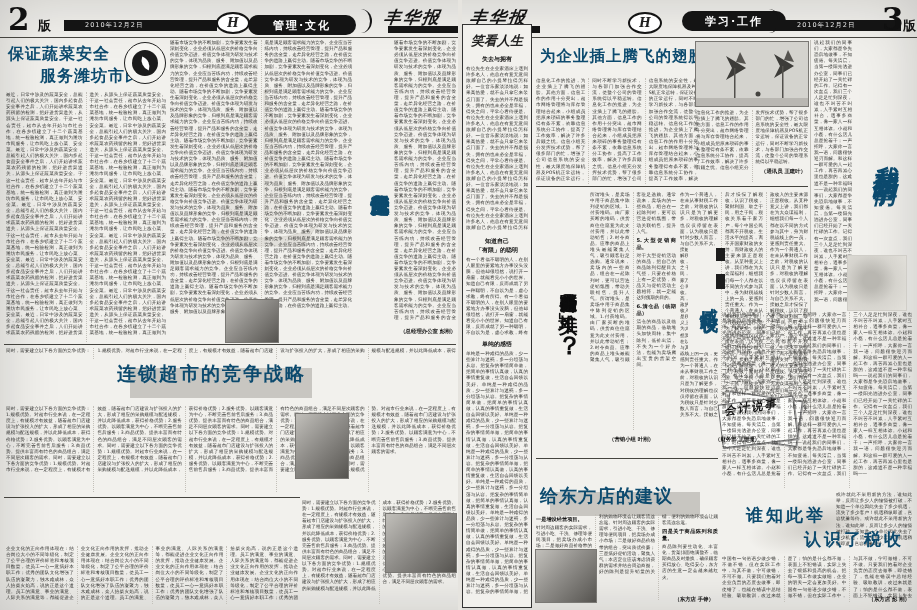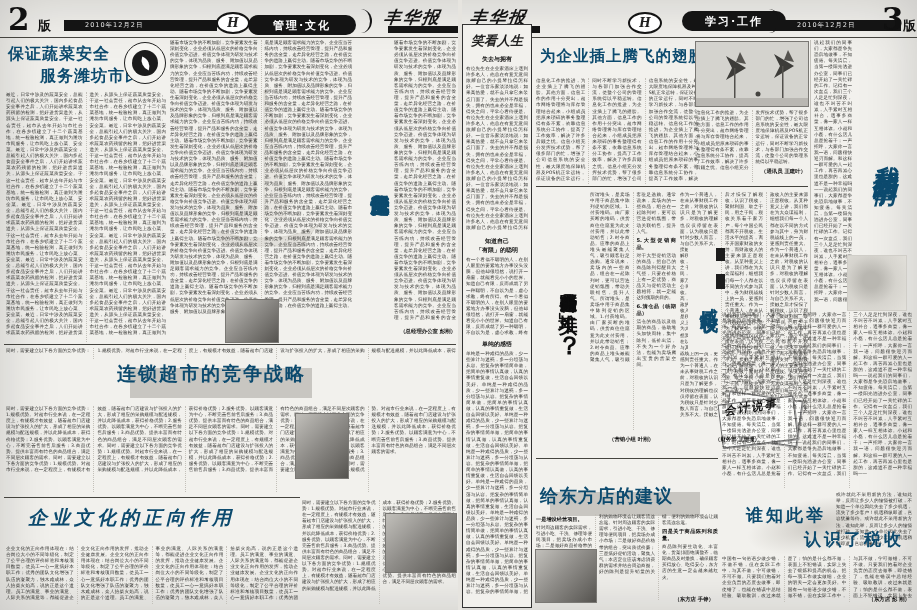--- a/index.html
+++ b/index.html
@@ -91,21 +91,20 @@
       <span>同时，需要建立以下各方面的竞争优势：1.规模优势。对超市行业来说，在一定程度上，有规模才有效益，随着超市门店建设与扩张投入的扩大，形成了相应的采购规模与配送规模，并以此降低成本，获得价格优势；2.服务优势。以顾客满意为中心，不断完善售前售后服务；3.商品优势。提供丰富而有特色的商品组合，满足不同层次顾客的需求。同时，需要建立以下各方面的竞争优势：1.规模优势。对超市行业来说，在一定程度上，有规模才有效益，随着超市门店建设与扩张投入的扩大，形成了相应的采购规模与配送规模，并以此降低成本，获得价格优势；2.服务优势。以顾客满意为中心，不断完善售前售后服务；3.商品优势。提供丰富而有特色的商品组合，满足不同层次顾客的需求。同时，需要建立以下各方面的竞争优势：1.规模优势。对超市行业来说，在一定程度上，有规模才有效益，随着超市门店建设与扩张投入的扩大，形成了相应的采购规模与配送规模，并以此降低成本，获得价格优势；2.服务优势。以顾客满意为中心，不断完善售前售后服务；3.商品优势。提供丰富而有特色的商品组合，满足不同层次顾客的需求。同时，需要建立以下各方面的竞争优势：1.规模优势。对超市行业来说，在一定程度上，有规模才有效益，随着超市门店建设与扩张投入的扩大，形成了相应的采购规模与配送规模，并以此降低成本，获得价格优势；2.服务优势。以顾客满意为中心，不断完善售前售后服务；3.商品优势。提供丰富而有特色的商品组合，满足不同层次顾客的需求。同时，需要建立以下各方面的竞争优势：1.规模优势。对超市行业来说，在一定程度上，有规模才有效益，随着超市门店建设与扩张投入的扩大，形成了相应的采购规模与配送规模，并以此降低成本，获得价格优势；2.服务优势。以顾客满意为中心，不断完善售前售后服务；3.商品优势。提供丰富而有特色的商品组合，满足不同层次顾客的需求。同时，需要建立以下各方面的竞争优势：1.规模优势。对超市行业来说，在一定程度上，有规模才有效益，随着超市门店建设与扩张投入的扩大，形成了相应的采购规模与配送规模，并以此降低成本，获得价格优势；2.服务优势。以顾客满意为中心，不断完善售前售后服务；3.商品优势。提供丰富而有特色的商品组合，满足不同层次顾客的需求。</span>
     </div>
     <div class="abs photo" style="left:296px;top:414px;width:52px;height:64px;"></div>
     <div class="abs coltext" style="left:302px;top:500px;width:154px;height:104px;column-count:2;">
       <span>同时，需要建立以下各方面的竞争优势：1.规模优势。对超市行业来说，在一定程度上，有规模才有效益，随着超市门店建设与扩张投入的扩大，形成了相应的采购规模与配送规模，并以此降低成本，获得价格优势；2.服务优势。以顾客满意为中心，不断完善售前售后服务；3.商品优势。提供丰富而有特色的商品组合，满足不同层次顾客的需求。同时，需要建立以下各方面的竞争优势：1.规模优势。对超市行业来说，在一定程度上，有规模才有效益，随着超市门店建设与扩张投入的扩大，形成了相应的采购规模与配送规模，并以此降低成本，获得价格优势；2.服务优势。以顾客满意为中心，不断完善售前售后服务；3.商品优势。提供丰富而有特色的商品组合，满足不同层次顾客的需求。同时，需要建立以下各方面的竞争优势：1.规模优势。对超市行业来说，在一定程度上，有规模才有效益，随着超市门店建设与扩张投入的扩大，形成了相应的采购规模与配送规模，并以此降低成本，获得价格优势；2.服务优势。以顾客满意为中心，不断完善售前售后服务；3.商品优势。提供丰富而有特色的商品组合，满足不同层次顾客的需求。</span>
     </div>
     <div class="abs photo" style="left:386px;top:514px;width:70px;height:58px;"></div>
 
     <div class="abs rule-h" style="left:4px;top:497px;width:296px;"></div>
 
-    <div class="abs headline serif" style="left:28px;top:505px;font-size:19px;font-style:italic;letter-spacing:4px;">企业文化的正向作用</div>
     <div class="abs coltext" style="left:6px;top:546px;width:292px;height:58px;column-count:4;">
       <span>企业文化的正向作用体现在：结合岗位大小的不同等级化，制定了公平合理的评价标准和考核项目数量，使员工一心一意搞好本职工作；优秀的团队文化增强了队伍的凝聚力，独木难成林，众人拾柴火焰高，说的正是这个道理。员工的满意、事业的满意、人际关系的满意等，都能促进企业文化正向作用的发挥，推动企业健康发展。企业文化的正向作用体现在：结合岗位大小的不同等级化，制定了公平合理的评价标准和考核项目数量，使员工一心一意搞好本职工作；优秀的团队文化增强了队伍的凝聚力，独木难成林，众人拾柴火焰高，说的正是这个道理。员工的满意、事业的满意、人际关系的满意等，都能促进企业文化正向作用的发挥，推动企业健康发展。企业文化的正向作用体现在：结合岗位大小的不同等级化，制定了公平合理的评价标准和考核项目数量，使员工一心一意搞好本职工作；优秀的团队文化增强了队伍的凝聚力，独木难成林，众人拾柴火焰高，说的正是这个道理。员工的满意、事业的满意、人际关系的满意等，都能促进企业文化正向作用的发挥，推动企业健康发展。企业文化的正向作用体现在：结合岗位大小的不同等级化，制定了公平合理的评价标准和考核项目数量，使员工一心一意搞好本职工作；优秀的团队文化增强了队伍的凝聚力，独木难成林，众人拾柴火焰高，说的正是这个道理。员工的满意、事业的满意、人际关系的满意等，都能促进企业文化正向作用的发挥，推动企业健康发展。</span>
     </div>
   </div>
 
   <div class="abs" style="left:458px;top:0;width:4px;height:610px;background:#e6e4df;"></div>
 
   <div class="abs" style="left:462px;top:0;width:455px;height:610px;">
 
     <div class="abs masthead" style="left:8px;top:6px;">丰华报</div>

